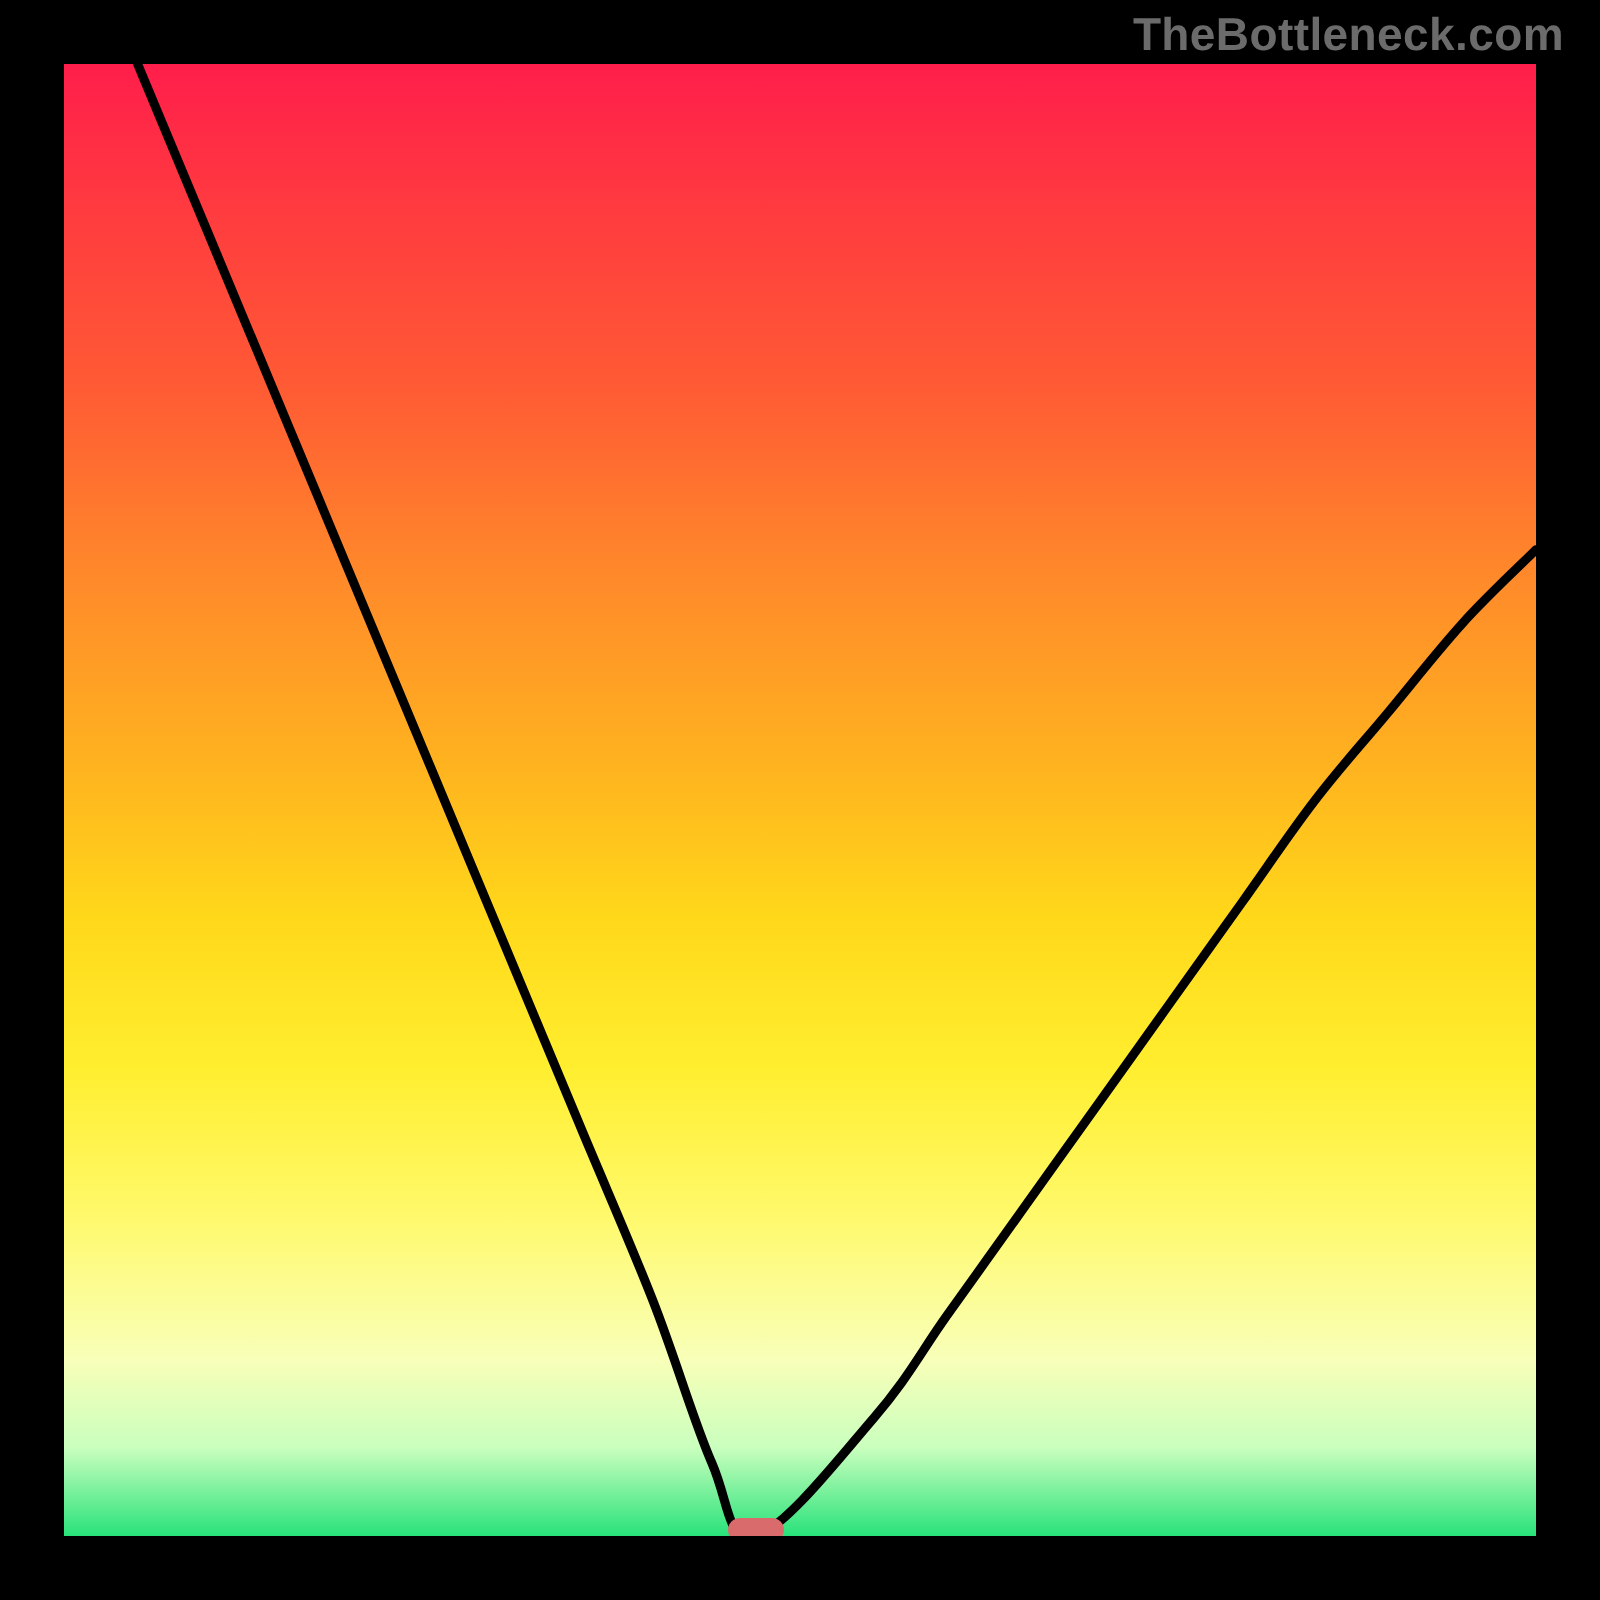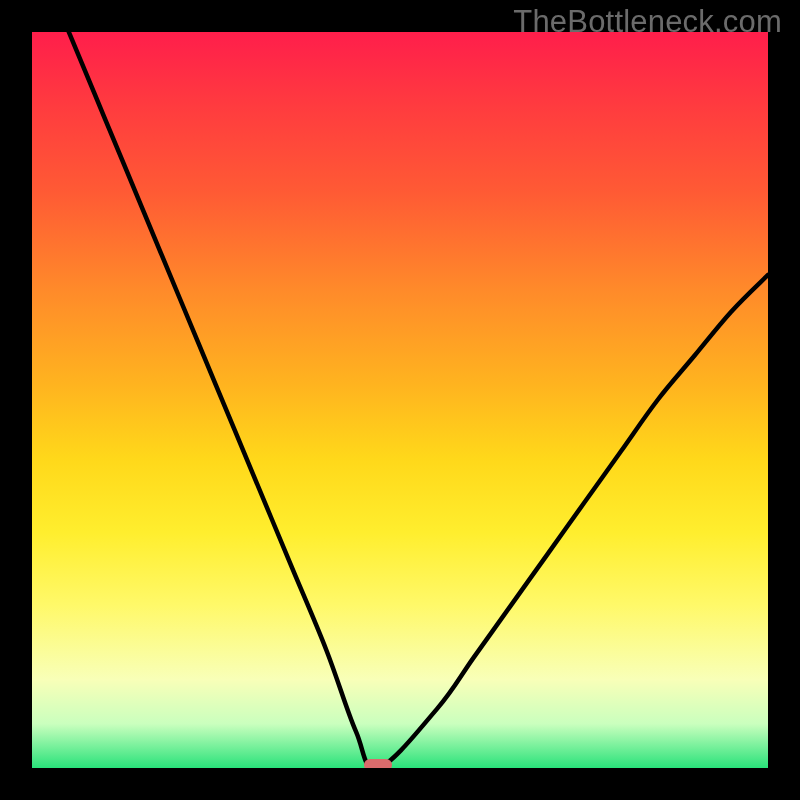--- a/index.html
+++ b/index.html
@@ -15,22 +15,22 @@
     position: relative;
     width: 800px;
     height: 800px;
     background: #000;
   }
   .watermark {
     position: absolute;
     top: 4px;
     right: 18px;
     color: #6b6b6b;
-    font-size: 31px;
-    font-weight: 400;
+    font-size: 23px;
+    font-weight: 700;
     letter-spacing: 0.2px;
     z-index: 5;
   }
   .plot-area {
     position: absolute;
     left: 32px;
     top: 32px;
     width: 736px;
     height: 736px;
     

